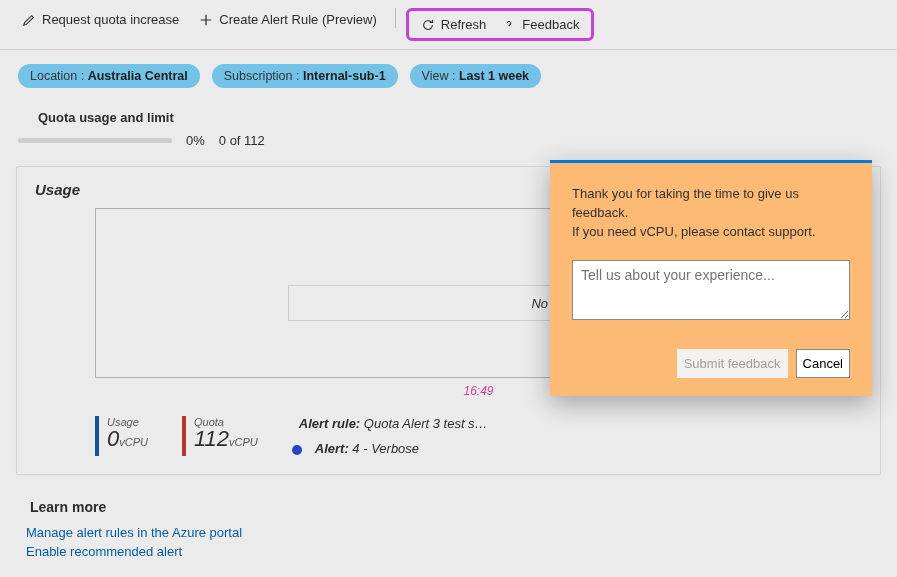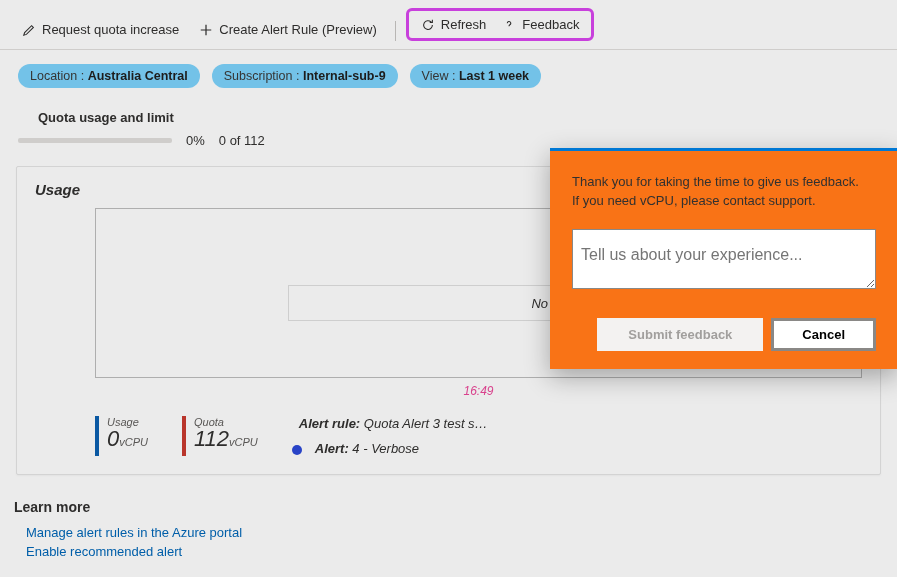--- a/index.html
+++ b/index.html
@@ -1,20 +1,20 @@
 <!DOCTYPE html>
 <html><head>
 <meta charset="utf-8">
 <style>
   * { box-sizing: border-box; margin: 0; padding: 0; font-family: "Segoe UI", Arial, sans-serif; }
   body { background: #fff; width: 897px; height: 577px; overflow: hidden; position: relative; color: #323130; font-size: 13px; }
   .overlay { position:absolute; inset:0; background: rgba(0,0,0,0.08); pointer-events:none; z-index:50; }
 
   
-  .toolbar { display:flex; align-items:flex-end; gap:4px; padding:8px 14px; border-bottom:1px solid #e1dfdd; }
+  .toolbar { display:flex; align-items:flex-start; gap:4px; padding:8px 14px; border-bottom:1px solid #e1dfdd; }
   .tb-btn { display:flex; align-items:center; gap:6px; padding:4px 8px; border:none; background:transparent; font-size:13px; color:#323130; cursor:pointer; border-radius:3px; }
   .tb-sep { width:1px; height:20px; background:#c8c6c4; margin:0 6px; }
   .tb-highlight { border:3px solid #d946ef; border-radius:6px; padding:2px 4px; display:flex; align-items:center; gap:0px; }
   .icon { width:14px; height:14px; display:inline-flex; align-items:center; justify-content:center; }
   .icon svg { width:14px; height:14px; }
 
   
   .filters { display:flex; gap:12px; padding:14px 18px 8px 18px; }
   .pill { background:#7dd3fc; border-radius:14px; padding:5px 12px; font-size:12.5px; color:#3b3a39; }
   .pill b { font-weight:600; color:#201f1e; }
@@ -39,29 +39,29 @@
   .legend-bar.blue { background:#0b60b0; }
   .legend-bar.red { background:#c93a2f; }
   .legend-num-body .lbl { font-size:11px; color:#605e5c; }
   .legend-num-body .val { font-size:22px; font-weight:400; line-height:1; }
   .legend-num-body .unit { font-size:11px; color:#605e5c; }
   .alert-meta { font-size:13px; }
   .alert-meta .row1 { margin-bottom:10px; }
   .alert-meta b { font-weight:600;margin-left:7px; }
   .dot { width:10px; height:10px; border-radius:50%; background:#2c49d8; display:inline-block; margin-right:6px; vertical-align:middle; }
 
-  .learn-title { padding:14px 26px 8px 14px; font-weight:600; font-size:14px; }
+  .learn-title { padding:14px 26px 8px 30px; font-weight:600; font-size:14px; }
   .link { display:block; padding:2px 26px; font-size:13px; color:#0067b8; cursor:pointer; }
 
   
-  .modal { position:absolute; left:550px; top:148px; width:348px; background:#f97316; border-top:3px solid #0078d4; box-shadow:0 8px 24px rgba(0,0,0,0.3); padding:22px 22px 18px 22px; z-index:100; }
+  .modal { position:absolute; left:550px; top:160px; width:322px; background:#fdba74; border-top:3px solid #0078d4; box-shadow:0 8px 24px rgba(0,0,0,0.3); padding:22px 22px 18px 22px; z-index:100; }
   .modal p { font-size:13px; line-height:1.45; color:#323130; }
-  .modal textarea { width:100%; height:60px; margin-top:18px; border:1px solid #8a8886; padding:16px 8px; font-family:inherit; font-size:16px; resize:both; color:#323130; }
+  .modal textarea { width:100%; height:60px; margin-top:18px; border:1px solid #8a8886; padding:6px 8px; font-family:inherit; font-size:14px; resize:both; color:#323130; }
   .modal-actions { display:flex; justify-content:flex-end; gap:8px; margin-top:26px; }
-  .modal-actions button { padding:6px 28px; font-size:13px; border:3px solid #4c1d95; background:#fff; cursor:pointer;font-weight:bold; }
+  .modal-actions button { padding:6px 6px; font-size:13px; border:1px solid #4c1d95; background:#fff; cursor:pointer; }
   .modal-actions .submit { background:#f3f2f1; color:#a19f9d; border-color:#f3f2f1; }
   .modal-actions .cancel { border-color:#8a8886; }
 </style>
 </head>
 <body>
 
 <div class="toolbar">
   <button class="tb-btn">
     <span class="icon">
       <svg viewBox="0 0 16 16" fill="none" stroke="#323130" stroke-width="1.2">
@@ -97,21 +97,21 @@
       <span>Feedback</span>
     </button>
   </div>
 </div>
 
 <div class="filters">
   <div class="pill">
     <span>Location : </span><b>Australia Central</b>
   </div>
   <div class="pill">
-    <span>Subscription : </span><b>Internal-sub-9</b>
+    <span>Subscription : </span><b>Internal-sub-1</b>
   </div>
   <div class="pill">
     <span>View : </span><b>Last 1 week</b>
   </div>
 </div>
 
 <div class="section-title">Quota usage and limit</div>
 <div class="progress-row">
   <div class="progress-track"></div>
   <span class="pct">0%</span>

